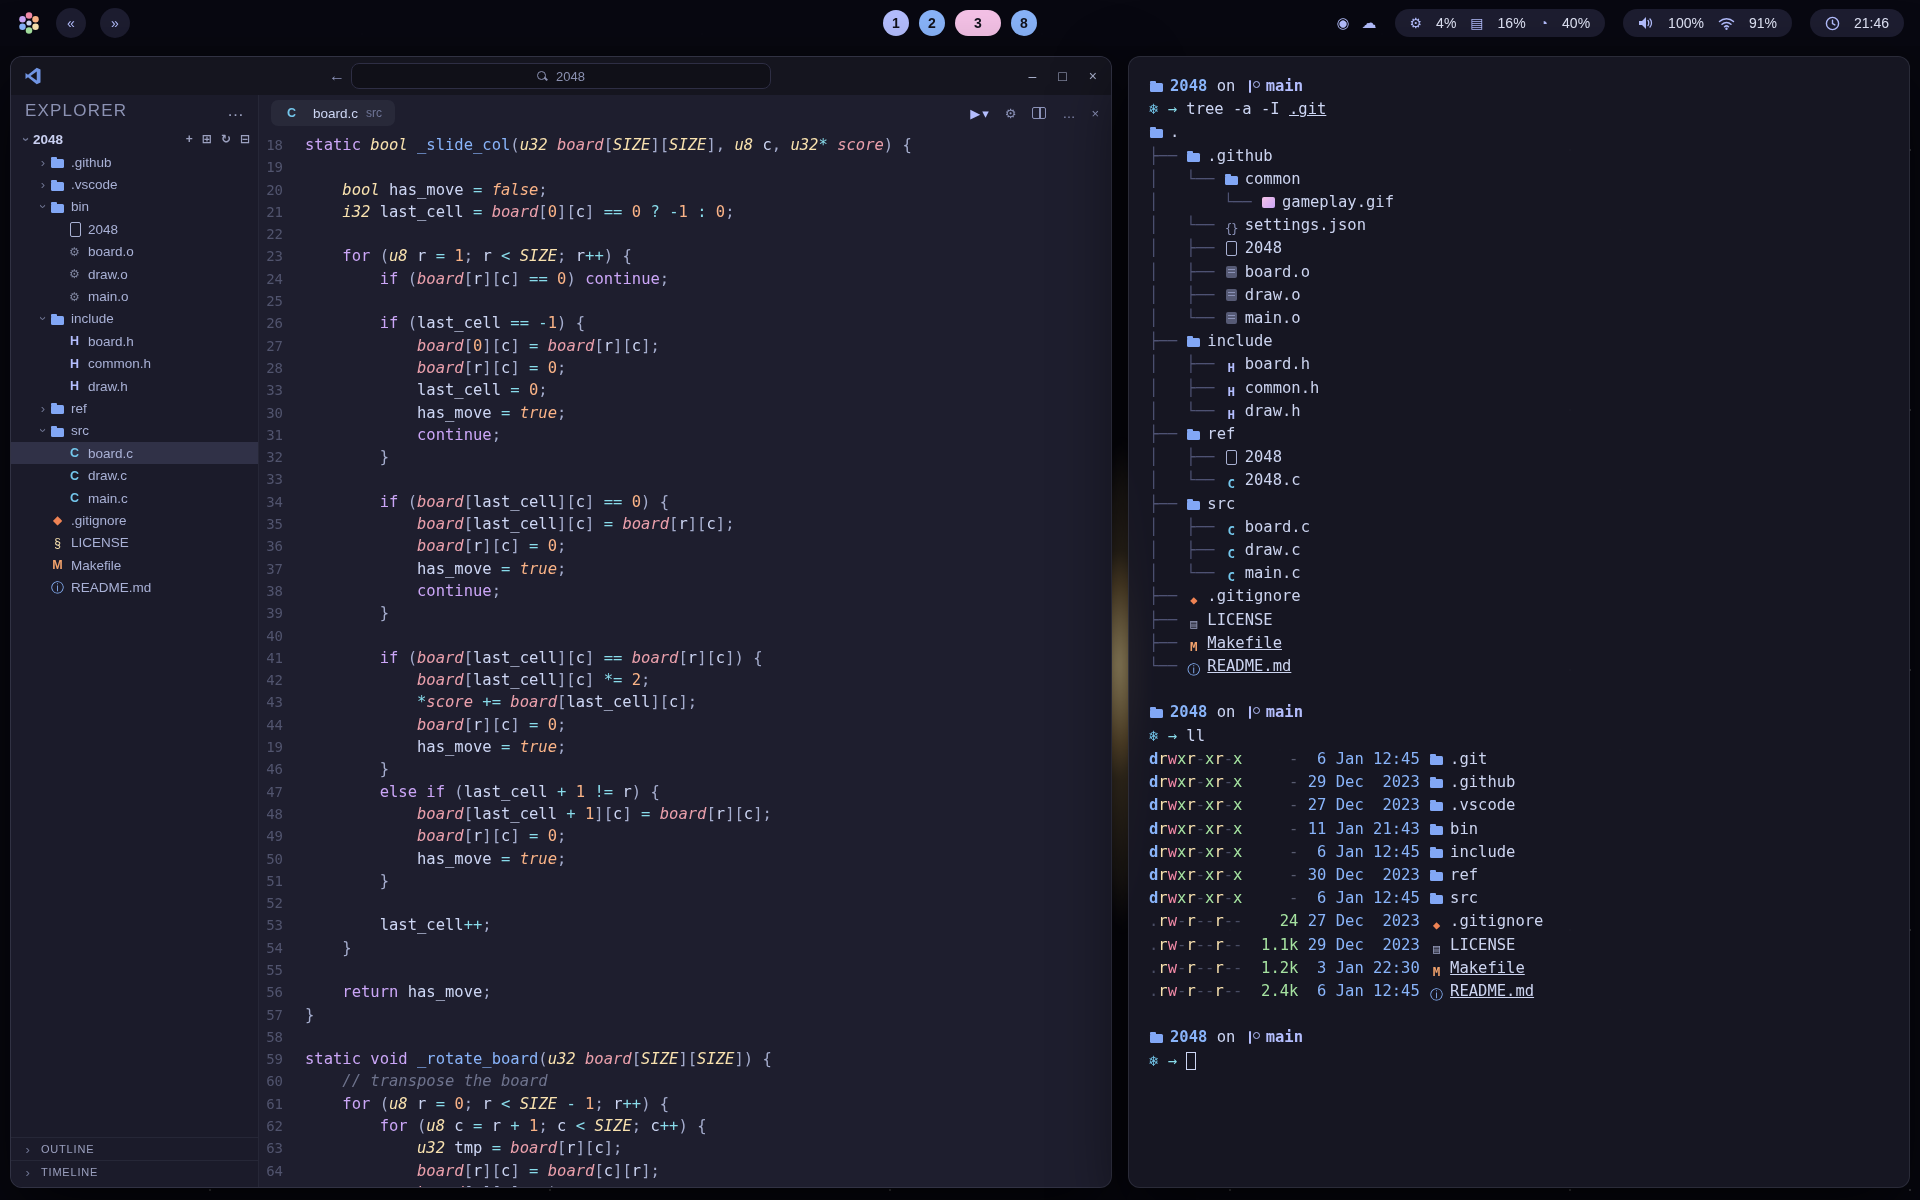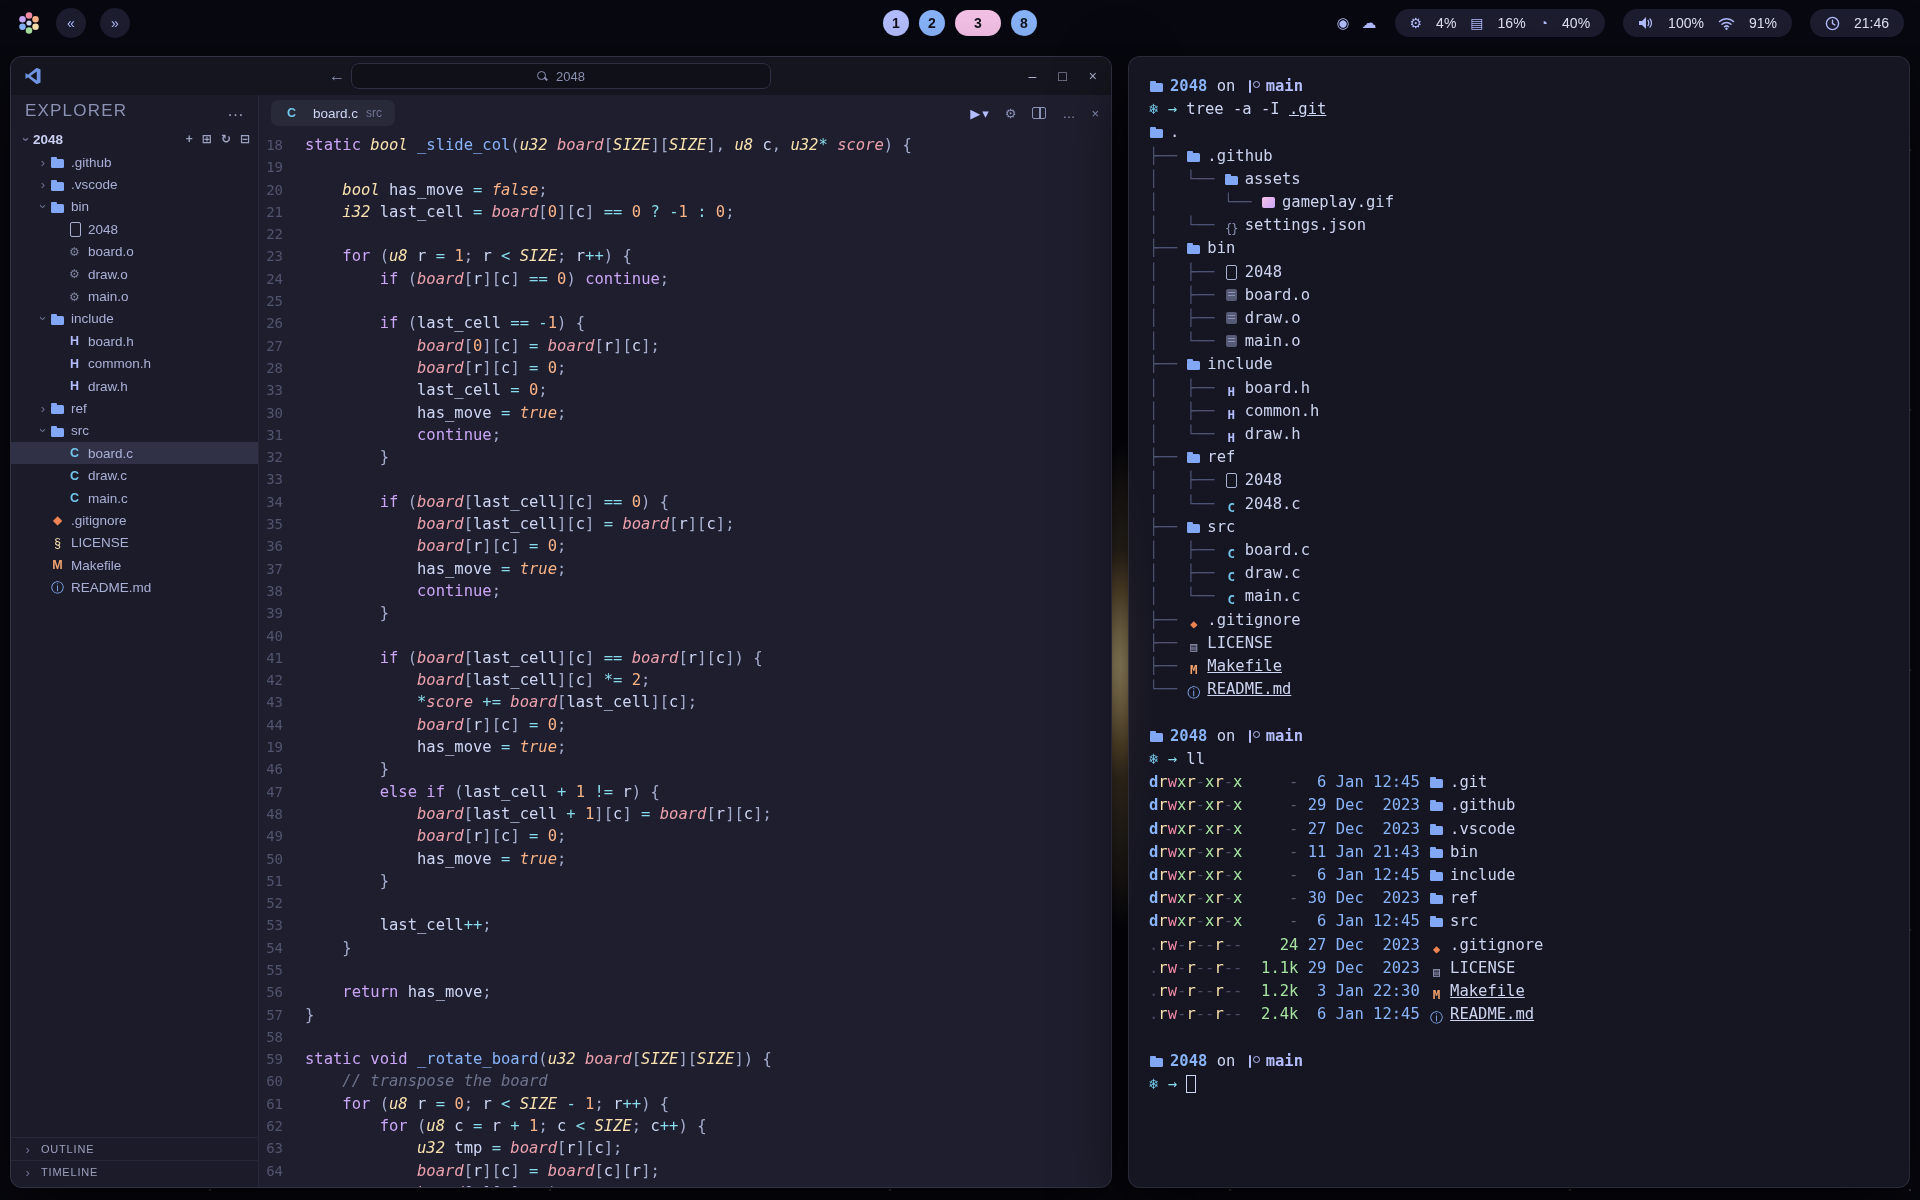--- a/index.html
+++ b/index.html
@@ -434,24 +434,23 @@
       </div>
     </div>
   </div>
 
   <div class="win term">
     <div>
         <div class="tl"><span class="tico i-folder"></span><span class="pdir">2048 </span><span class="ptxt">on </span><span class="tico i-branch"></span><span class="pbr">main</span></div>
         <div class="tl"><span class="snow">❄ </span><span class="parr">→ </span><span class="cmd">tree -a -I </span><span class="cmdu">.git</span></div>
         <div class="tl"><span class="tico i-folder"></span><span class="name">.</span></div>
         <div class="tl"><span class="tln">├── </span><span class="tico i-folder"></span><span class="name">.github</span></div>
-        <div class="tl"><span class="tln">│   └── </span><span class="tico i-folder"></span><span class="name">assets</span></div>
+        <div class="tl"><span class="tln">│   └── </span><span class="tico i-folder"></span><span class="name">common</span></div>
         <div class="tl"><span class="tln">│       └── </span><span class="tico i-img"></span><span class="name">gameplay.gif</span></div>
         <div class="tl"><span class="tln">│   └── </span><span class="tico i-braces">{}</span><span class="name">settings.json</span></div>
-        <div class="tl"><span class="tln">├── </span><span class="tico i-folder"></span><span class="name">bin</span></div>
         <div class="tl"><span class="tln">│   ├── </span><span class="tico i-file"></span><span class="name">2048</span></div>
         <div class="tl"><span class="tln">│   ├── </span><span class="tico i-bin"></span><span class="name">board.o</span></div>
         <div class="tl"><span class="tln">│   ├── </span><span class="tico i-bin"></span><span class="name">draw.o</span></div>
         <div class="tl"><span class="tln">│   └── </span><span class="tico i-bin"></span><span class="name">main.o</span></div>
         <div class="tl"><span class="tln">├── </span><span class="tico i-folder"></span><span class="name">include</span></div>
         <div class="tl"><span class="tln">│   ├── </span><span class="tico i-h">H</span><span class="name">board.h</span></div>
         <div class="tl"><span class="tln">│   ├── </span><span class="tico i-h">H</span><span class="name">common.h</span></div>
         <div class="tl"><span class="tln">│   └── </span><span class="tico i-h">H</span><span class="name">draw.h</span></div>
         <div class="tl"><span class="tln">├── </span><span class="tico i-folder"></span><span class="name">ref</span></div>
         <div class="tl"><span class="tln">│   ├── </span><span class="tico i-file"></span><span class="name">2048</span></div>

